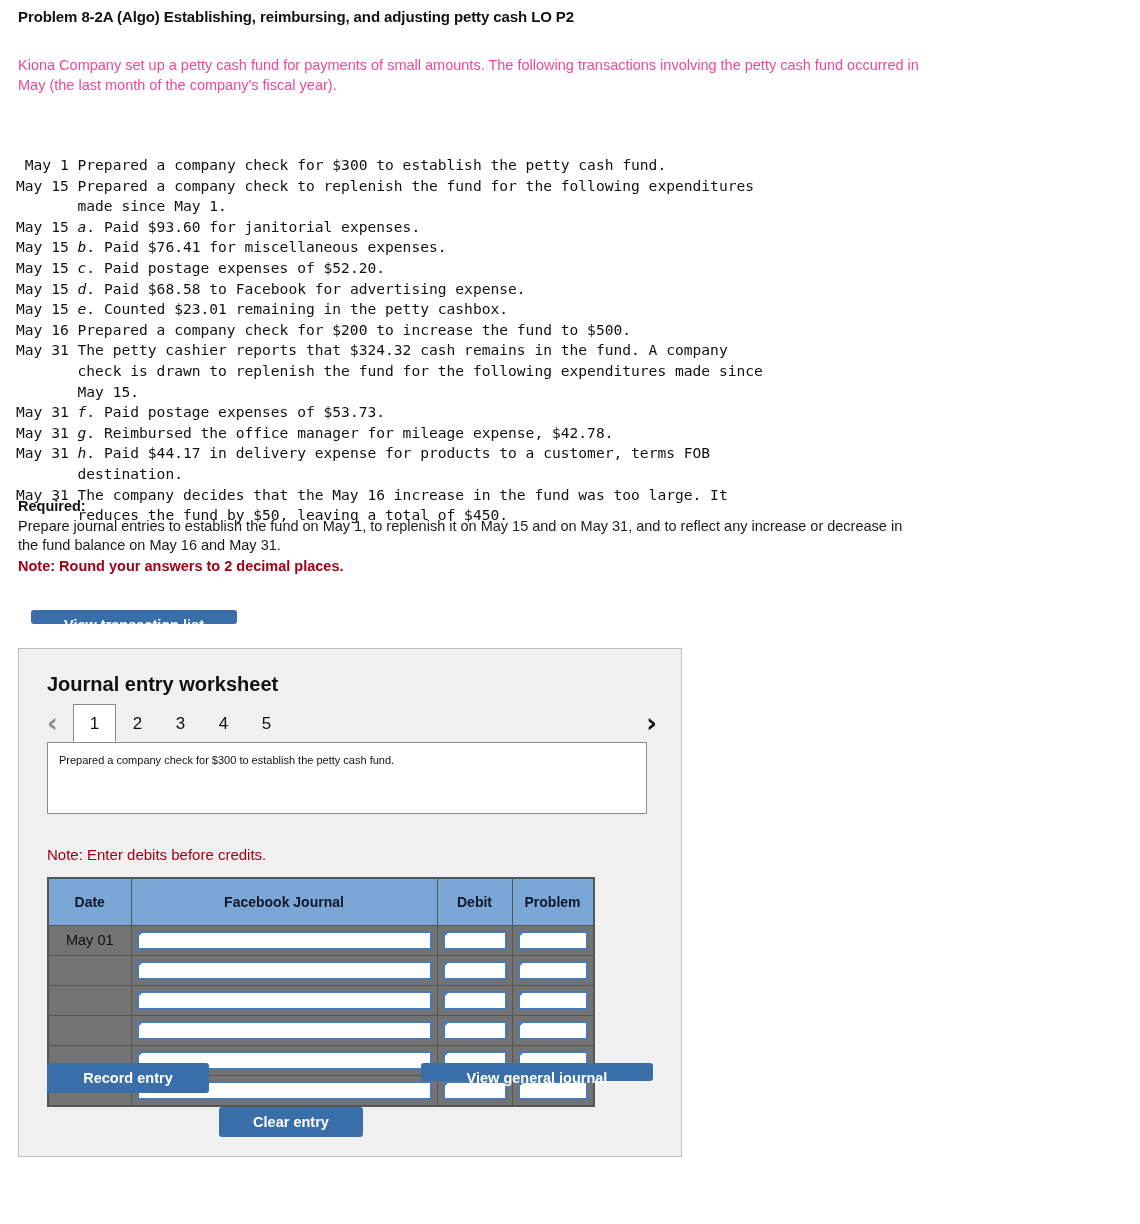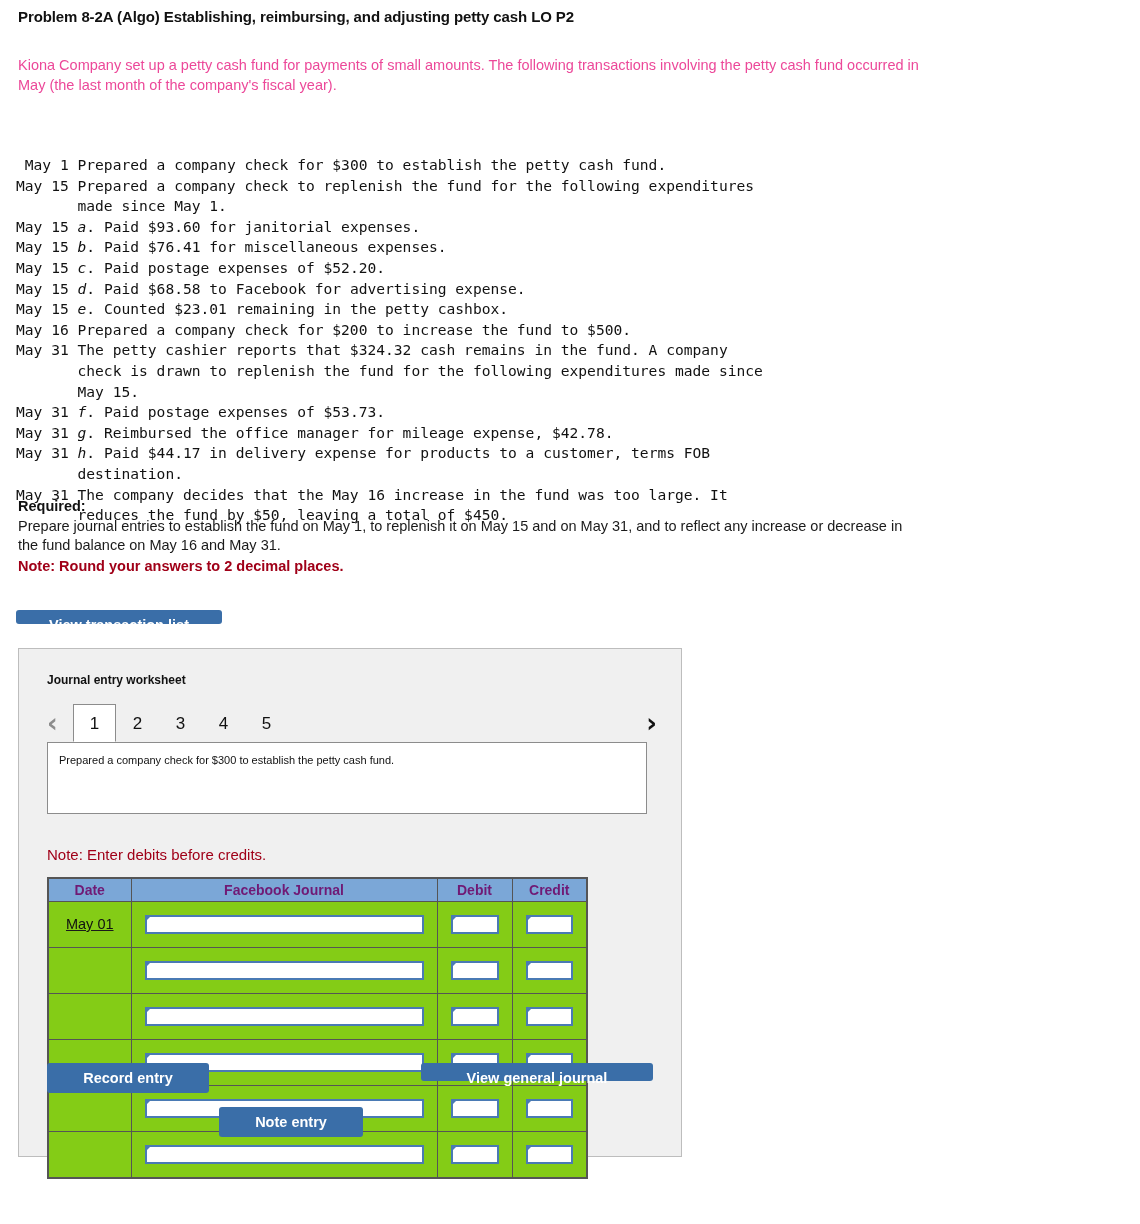--- a/index.html
+++ b/index.html
@@ -82,21 +82,21 @@
     border-radius: 3px;
     text-align: center;
     cursor: pointer;
     padding: 0;
     line-height: 1;
     font-family: "Liberation Sans", sans-serif;
   }
 
   .btn-view-txn {
     position: absolute;
-    left: 16px;
+    left: 31px;
     top: 610px;
     width: 206px;
     height: 14px;
     line-height: 30px;
   }
 
   
   .worksheet-panel {
     position: absolute;
     left: 18px;
@@ -105,21 +105,21 @@
     height: 509px;
     background: #f0f0f0;
     border: 1px solid #bdbdbd;
     box-sizing: border-box;
   }
 
   .worksheet-title {
     position: absolute;
     left: 28px;
     top: 24px;
-    font-size: 12px;
+    font-size: 20px;
     font-weight: bold;
     color: #111111;
   }
 
   
   .tab-strip {
     position: absolute;
     left: 28px;
     top: 55px;
     width: 610px;
@@ -200,32 +200,31 @@
     border-collapse: collapse;
     border: 2px solid #555555;
     table-layout: fixed;
     background: #ffffff;
   }
   .journal-table th {
     background: #7ba7d7;
     border: 1px solid #555555;
     font-size: 14px;
     font-weight: bold;
-    color: #701a75;
+    color: #0f172a;
     height: 22px;
-    padding: 0;
+    padding: 12px;
     text-align: center;
     font-family: "Liberation Sans", sans-serif;
   }
   .journal-table td {
     border: 1px solid #555555;
     height: 21px;
-    padding: 12px;
-    background: #84cc16;
-    text-decoration: underline;
+    padding: 4px;
+    background: #737373;
   }
   .col-date   { width: 83px; }
   .col-gj     { width: 306px; }
   .col-debit  { width: 75px; }
   .col-credit { width: 75px; }
 
   .cell-date-text {
     display: block;
     font-size: 14.5px;
     color: #111111;
@@ -321,21 +320,21 @@
       <col class="col-date">
         <col class="col-gj">
         <col class="col-debit">
         <col class="col-credit">
     </colgroup>
     <thead>
       <tr>
         <th>Date</th>
         <th>Facebook Journal</th>
         <th>Debit</th>
-        <th>Credit</th>
+        <th>Problem</th>
       </tr>
     </thead>
     <tbody>
         <tr>
           <td>
             <span class="cell-date-text">May 01</span>
           </td>
           <td>
             <span class="cell-select"></span>
           </td>
@@ -414,15 +413,15 @@
           </td>
           <td>
             <span class="cell-select"></span>
           </td>
         </tr>
       </tbody>
   </table>
 
   <button class="btn btn-record">Record entry</button>
   <button class="btn btn-view-gj">View general journal</button>
-  <button class="btn btn-clear">Note entry</button>
+  <button class="btn btn-clear">Clear entry</button>
 
 </div>
 
 </body></html>

